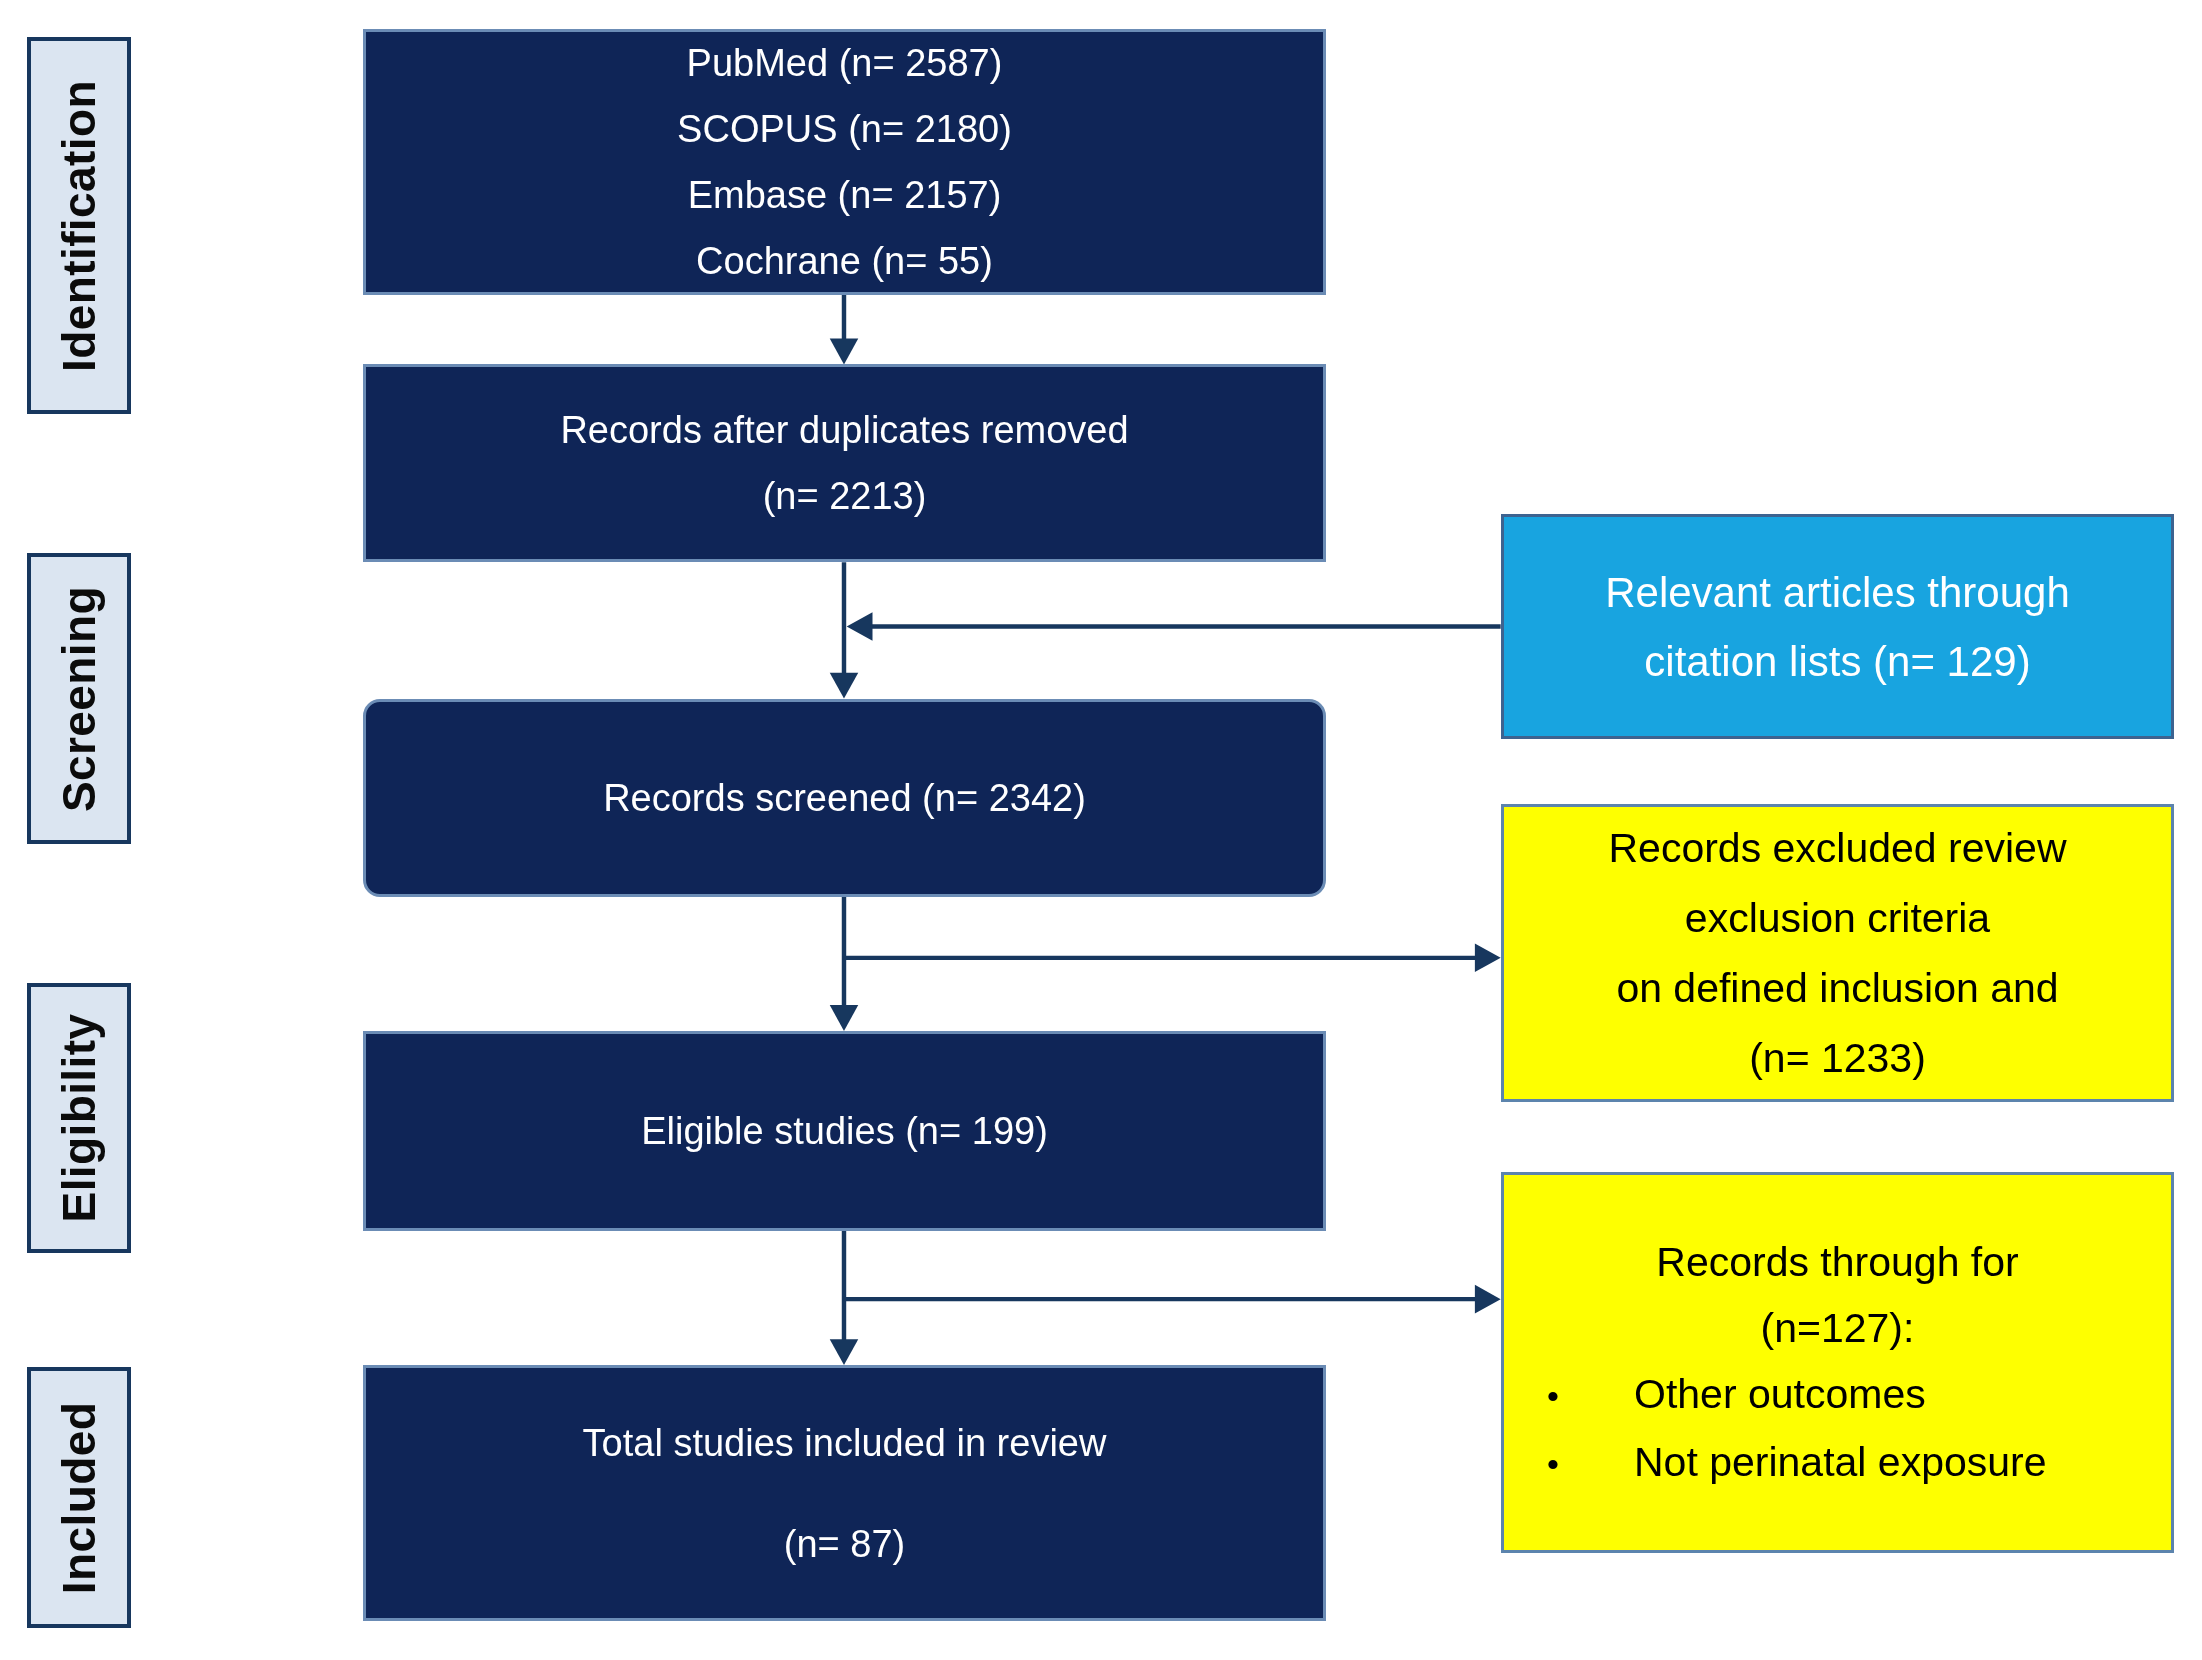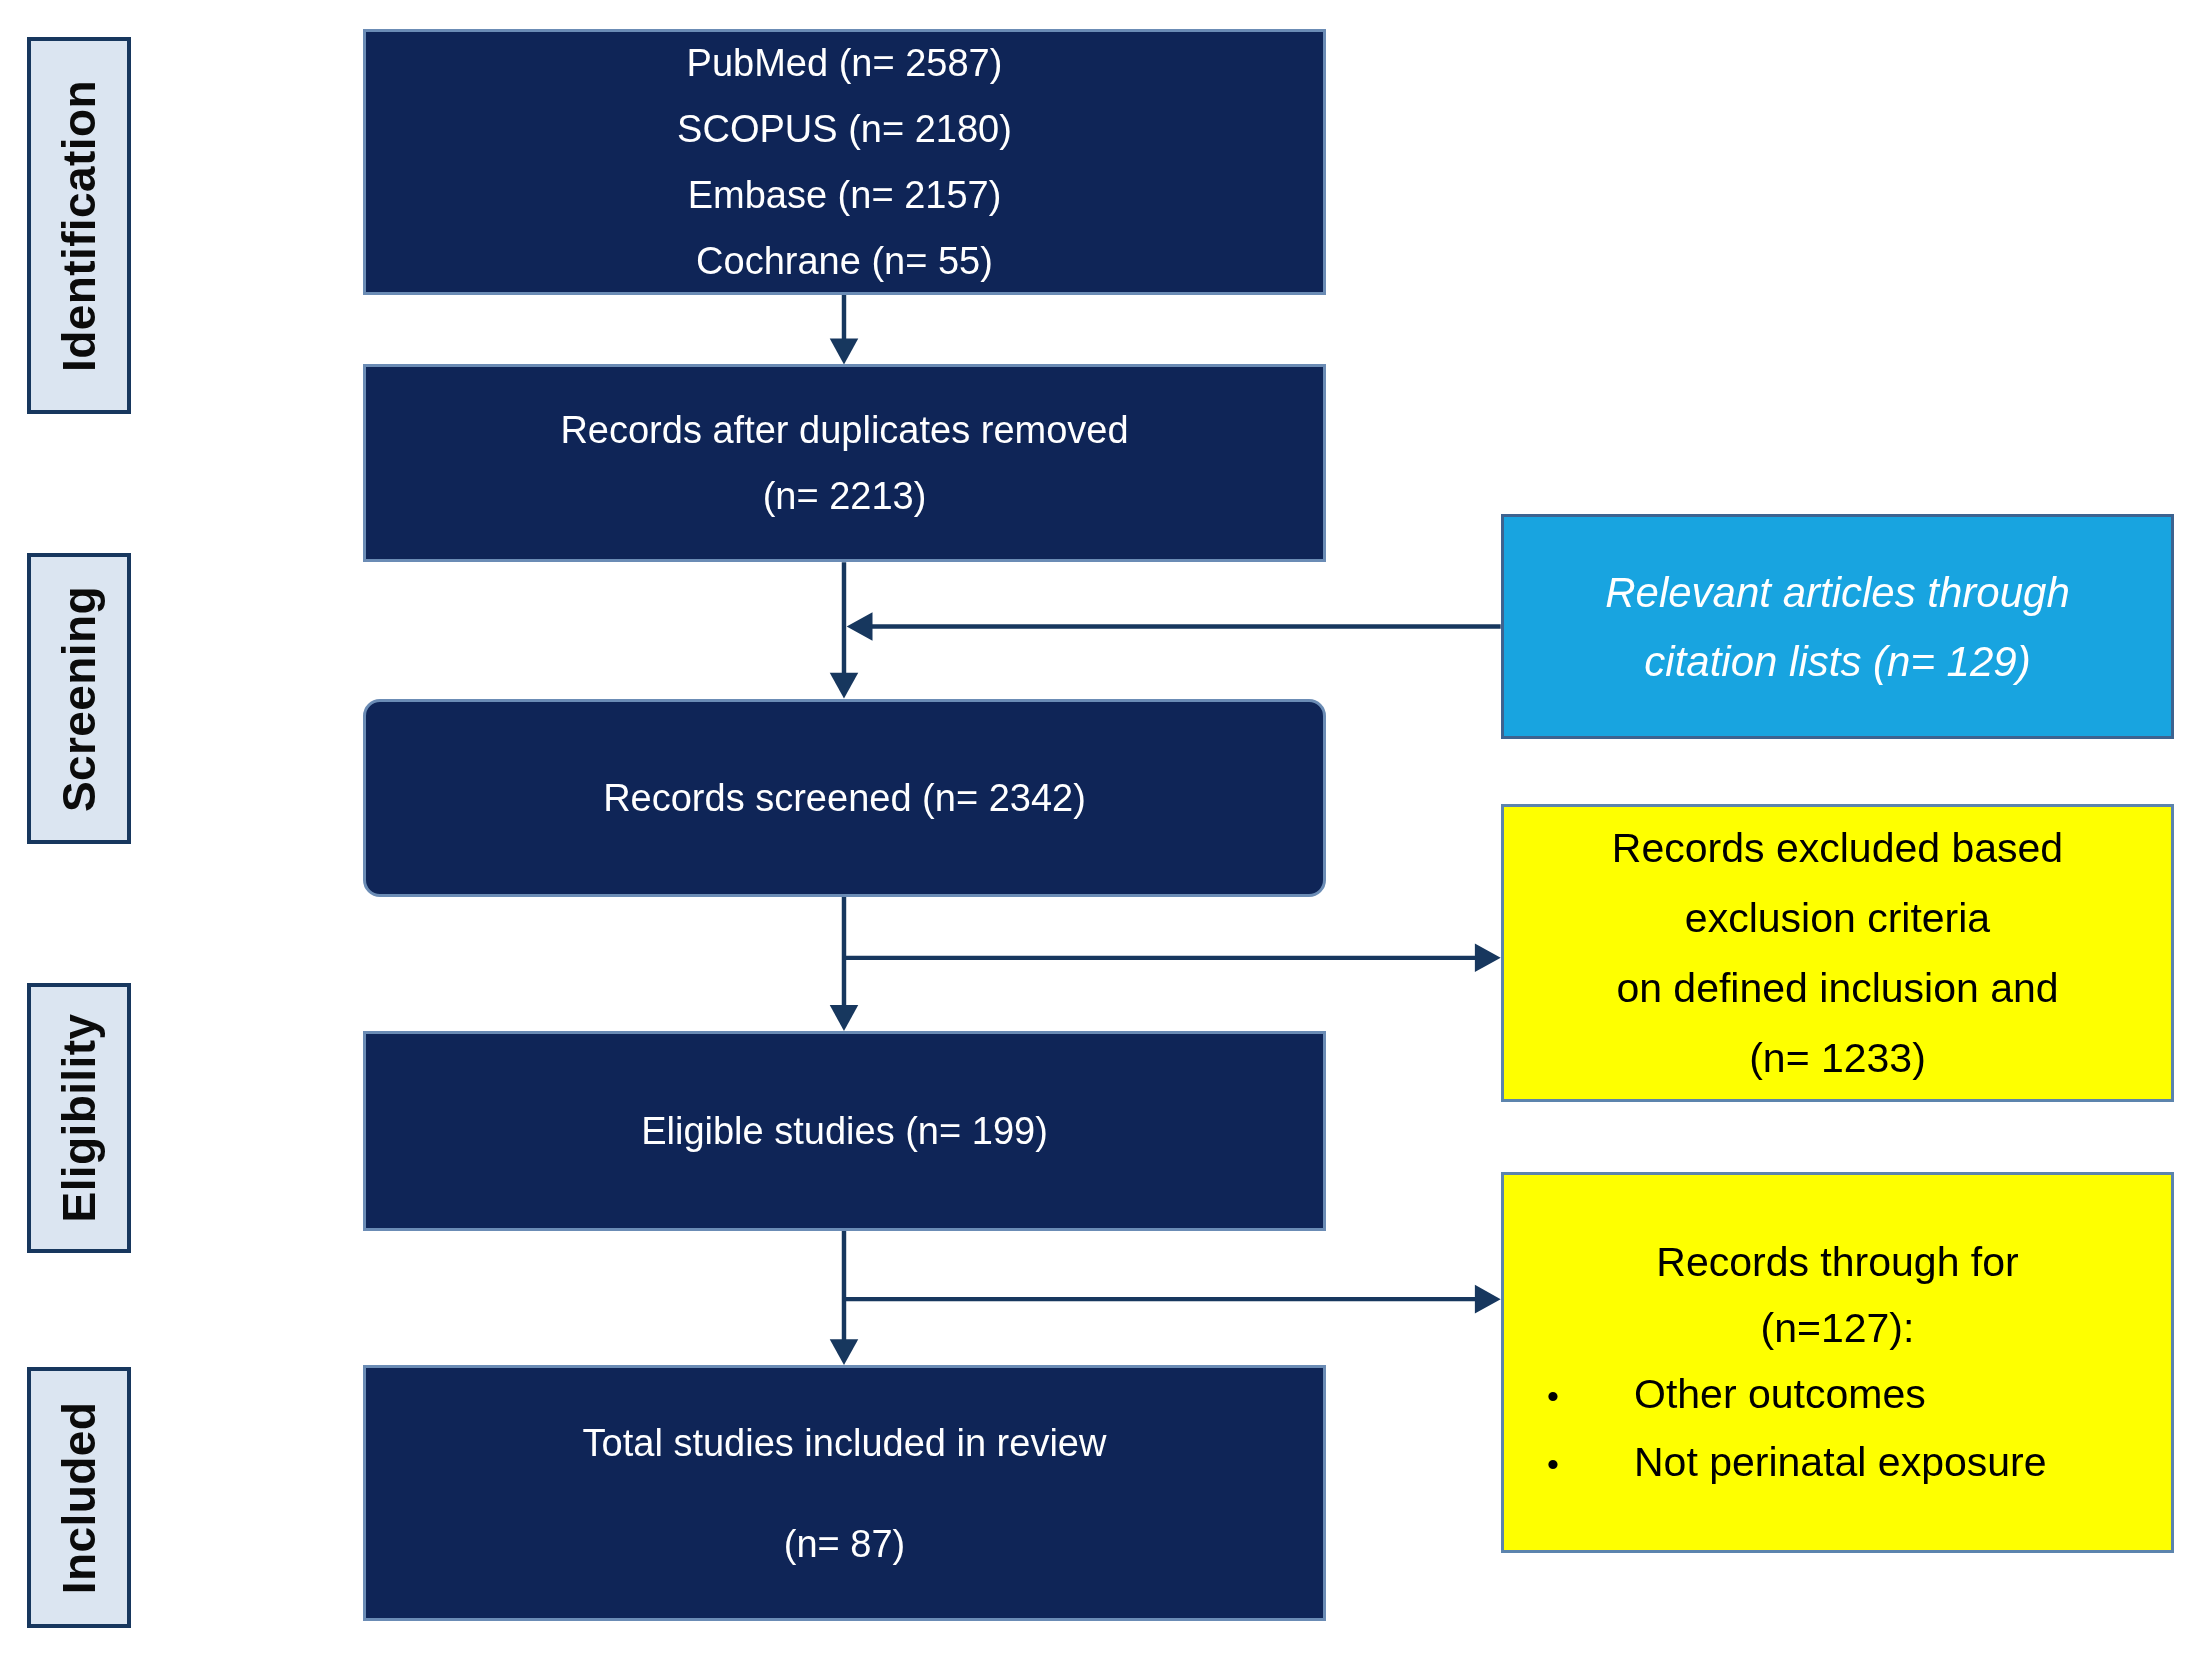--- a/index.html
+++ b/index.html
@@ -175,27 +175,27 @@
 
   <div class="box box-main" style="top:1031px;height:200px;">
     <div class="line">Eligible studies (n= 199)</div>
   </div>
 
   <div class="box box-main" style="top:1365px;height:256px;gap:35px;">
     <div class="line">Total studies included in review</div>
     <div class="line">(n= 87)</div>
   </div>
 
-  <div class="box box-cyan" style="top:514px;height:225px;font-style:italic;">
+  <div class="box box-cyan" style="top:514px;height:225px;">
     <div class="line">Relevant articles through</div>
     <div class="line">citation lists (n= 129)</div>
   </div>
 
   <div class="box box-yellow" style="top:804px;height:298px;">
-    <div class="line">Records excluded based</div>
+    <div class="line">Records excluded review</div>
     <div class="line">exclusion criteria</div>
     <div class="line">on defined inclusion and</div>
     <div class="line">(n= 1233)</div>
   </div>
 
   <div class="box box-yellow" style="top:1172px;height:381px;">
     <div class="heading">Records through for</div>
     <div class="heading">(n=127):</div>
     <div class="bullet-row">
       <span class="bullet-dot">•</span>

